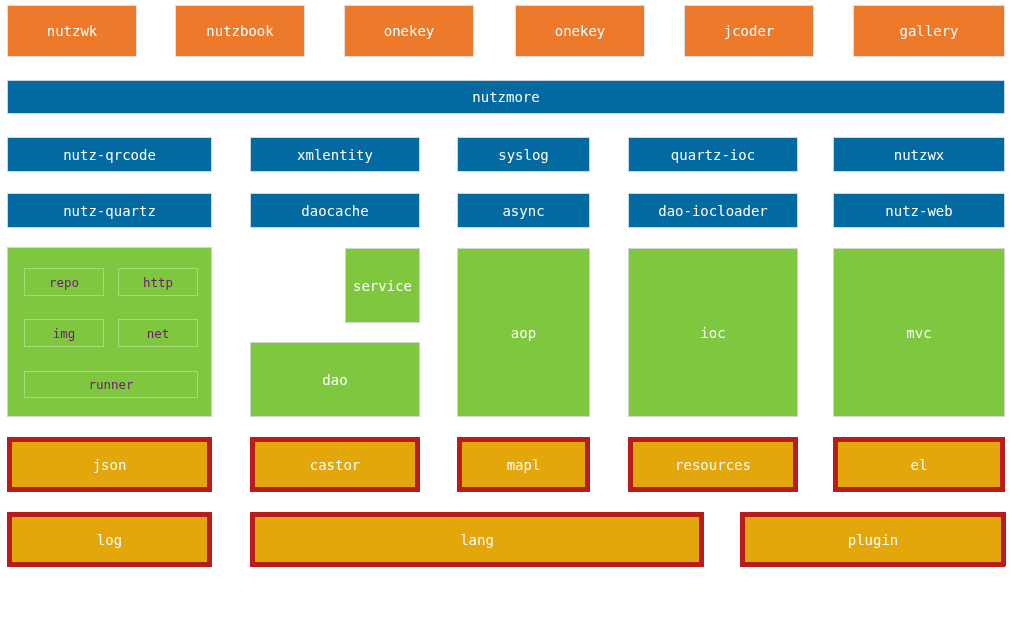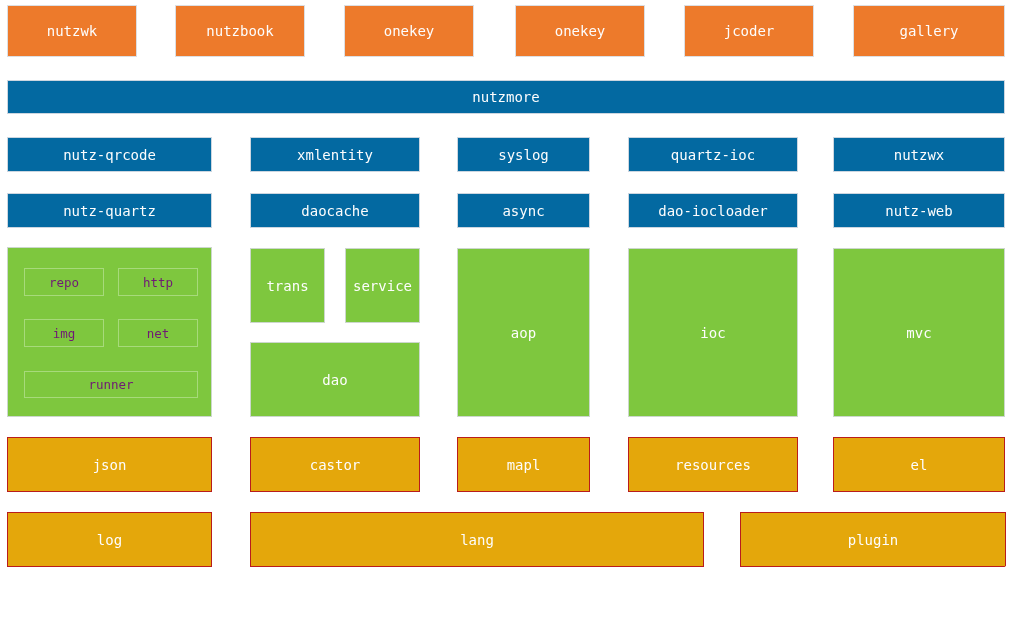--- a/index.html
+++ b/index.html
@@ -18,21 +18,21 @@
     align-items: center;
     justify-content: center;
     color: #fdfdfd;
     font-size: 14px;
     box-sizing: border-box;
     white-space: nowrap;
   }
   .orange { background: #ed7a2b; border: 1px solid #dcdfe3; }
   .blue   { background: #0369a1; border: 1px solid #ccd6e0; }
   .green  { background: #7ec73e; border: 1px solid #ccd7cd; }
-  .gold   { background: #e4a70b; border: 1px solid #b91c1c; }
+  .gold   { background: #e4a70b; border: 5px solid #b91c1c; }
   .dark   { background: #575757; border: 1px solid #cfd4d9; }
   .sub {
     position: absolute;
     display: flex;
     align-items: center;
     justify-content: center;
     box-sizing: border-box;
     background: #7ec73e;
     border: 1px solid #a7da7b;
     color: #701a75;
@@ -71,21 +71,20 @@
   <div class="b blue" style="left:628px;top:193px;width:170px;height:35px">dao-iocloader</div>
   <div class="b blue" style="left:833px;top:193px;width:172px;height:35px">nutz-web</div>
 
   <div class="b green" style="left:7px;top:247px;width:205px;height:170px">
     <div class="sub" style="left:16px;top:20px;width:80px;height:28px">repo</div>
     <div class="sub" style="left:110px;top:20px;width:80px;height:28px">http</div>
     <div class="sub" style="left:16px;top:71px;width:80px;height:28px">img</div>
     <div class="sub" style="left:110px;top:71px;width:80px;height:28px">net</div>
     <div class="sub" style="left:16px;top:123px;width:174px;height:27px">runner</div>
   </div>
-  <div class="b green" style="left:250px;top:248px;width:75px;height:75px">trans</div>
   <div class="b green" style="left:345px;top:248px;width:75px;height:75px">service</div>
   <div class="b green" style="left:250px;top:342px;width:170px;height:75px">dao</div>
   <div class="b green" style="left:457px;top:248px;width:133px;height:169px">aop</div>
   <div class="b green" style="left:628px;top:248px;width:170px;height:169px">ioc</div>
   <div class="b green" style="left:833px;top:248px;width:172px;height:169px">mvc</div>
 
   <div class="b gold" style="left:7px;top:437px;width:205px;height:55px">json</div>
   <div class="b gold" style="left:250px;top:437px;width:170px;height:55px">castor</div>
   <div class="b gold" style="left:457px;top:437px;width:133px;height:55px">mapl</div>
   <div class="b gold" style="left:628px;top:437px;width:170px;height:55px">resources</div>

